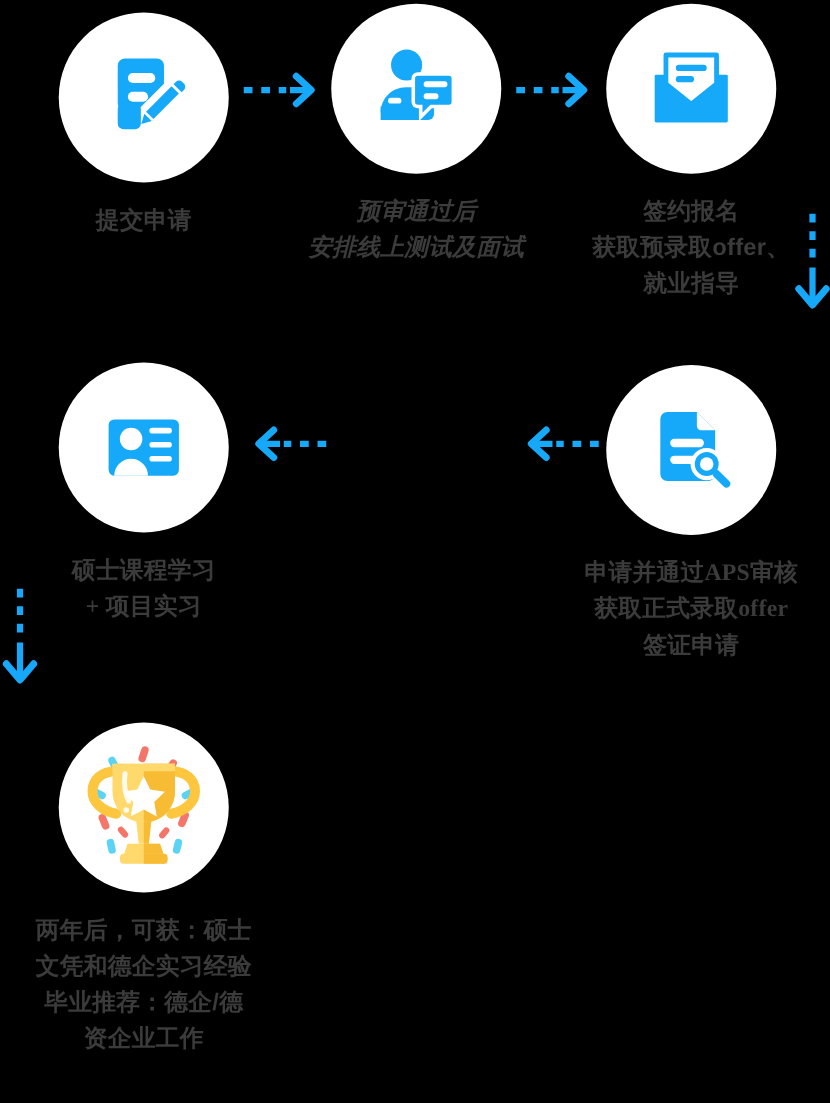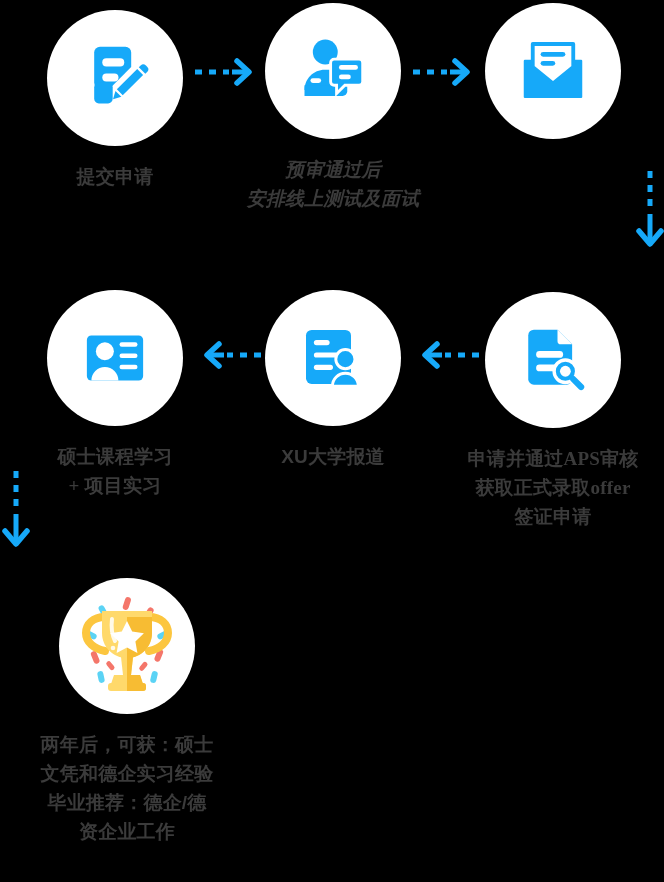--- a/index.html
+++ b/index.html
@@ -55,21 +55,21 @@
 
   
   #step-1 { left: 4px;   top: 10px; }
   #step-2 { left: 222px; top: 3px; font-style: italic;  }
   #step-3 { left: 442px; top: 3px;  }
 
   #step-4 { left: 4px;   top: 290px; font-family: Liberation Serif, serif; }
   #step-5 { left: 222px; top: 290px; }
   #step-6 { left: 442px; top: 292px; font-family: Liberation Serif, serif; }
 
-  #step-7 { left: 16px;   top: 578px; }
+  #step-7 { left: 4px;   top: 578px; }
 
   
   .connector { position: absolute; }
 
   #arrow-1-2 { left: 192px; top: 57px; }
   #arrow-2-3 { left: 410px; top: 57px; }
   #arrow-3-4 { left: 636px; top: 168px; }
   #arrow-6-5 { left: 410px; top: 340px; }
   #arrow-5-4 { left: 192px; top: 340px; }
   #arrow-4-7 { left: 2px;   top: 468px; }
@@ -119,54 +119,42 @@
       <span>
         <svg width="72" height="72" viewBox="0 0 64 64" fill="none">
           <rect x="6" y="22" width="52" height="34" rx="1" fill="#16a9f9"></rect>
           <path d="M14 8h36v20.5L32 43 14 28.5V8z" fill="#ffffff" stroke="#16a9f9" stroke-width="3.4" stroke-linejoin="round"></path>
           <rect x="21" y="15" width="22" height="4.4" rx="2.2" fill="#16a9f9"></rect>
           <rect x="21" y="23" width="13" height="4.4" rx="2.2" fill="#16a9f9"></rect>
           <path d="M6 23l26 21 26-21" stroke="#ffffff" stroke-width="0" fill="none"></path>
         </svg>
       </span>
     </div>
+    <div class="step-label">签约报名
+获取预录取offer、
+就业指导</div>
   </div>
 
   <div class="step" id="step-4">
     <div class="bubble">
       <span>
         <svg width="72" height="72" viewBox="0 0 64 64" fill="none">
           <rect x="7" y="12" width="50" height="40" rx="4" fill="#16a9f9"></rect>
           <circle cx="23" cy="26" r="8" fill="#ffffff"></circle>
           <path d="M11 52c0-6.6 5.4-12 12-12s12 5.4 12 12H11z" fill="#ffffff"></path>
           <rect x="36" y="18" width="16" height="4" rx="2" fill="#ffffff"></rect>
           <rect x="36" y="28" width="16" height="4" rx="2" fill="#ffffff"></rect>
           <rect x="36" y="38" width="16" height="4" rx="2" fill="#ffffff"></rect>
         </svg>
       </span>
     </div>
     <div class="step-label">硕士课程学习
 + 项目实习</div>
   </div>
 
-  <div class="step" id="step-5">
-    <div class="bubble">
-      <span>
-        <svg width="72" height="72" viewBox="0 0 64 64" fill="none">
-          <rect x="8" y="7" width="40" height="48" rx="5" fill="#16a9f9"></rect>
-          <rect x="15" y="16" width="14" height="4.6" rx="2.3" fill="#ffffff"></rect>
-          <rect x="15" y="27" width="22" height="4.6" rx="2.3" fill="#ffffff"></rect>
-          <rect x="15" y="38" width="17" height="4.6" rx="2.3" fill="#ffffff"></rect>
-          <circle cx="43" cy="33" r="8.5" fill="#16a9f9" stroke="#ffffff" stroke-width="2.6"></circle>
-          <path d="M31.5 57c0-6.4 5.2-11.5 11.5-11.5S54.5 50.6 54.5 57h-23z" fill="#16a9f9" stroke="#ffffff" stroke-width="2.6"></path>
-        </svg>
-      </span>
-    </div>
-    <div class="step-label">XU大学报道</div>
-  </div>
 
   <div class="step" id="step-6">
     <div class="bubble">
       <span>
         <svg width="72" height="72" viewBox="0 0 64 64" fill="none">
           <path d="M10 10a5 5 0 0 1 5-5h21l13 13v31a5 5 0 0 1-5 5H15a5 5 0 0 1-5-5V10z" fill="#16a9f9"></path>
           <path d="M36 5l13 13H39a3 3 0 0 1-3-3V5z" fill="#ffffff"></path>
           <rect x="17" y="24" width="24" height="6" rx="3" fill="#ffffff"></rect>
           <rect x="17" y="36" width="24" height="6" rx="3" fill="#ffffff"></rect>
           <circle cx="43" cy="42" r="10" fill="#16a9f9" stroke="#ffffff" stroke-width="3"></circle>

